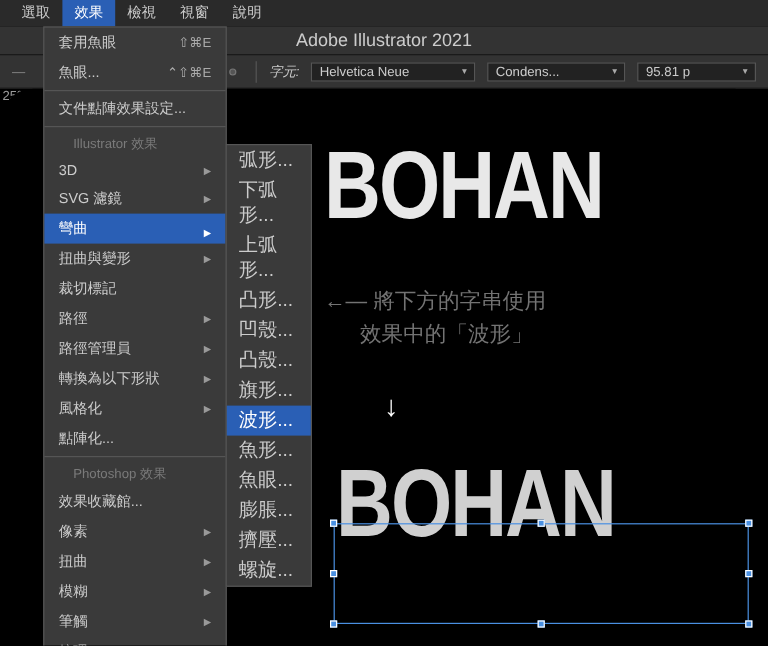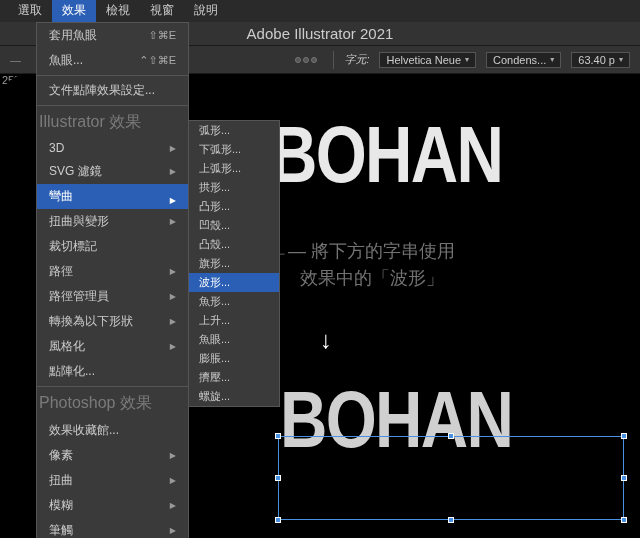--- a/index.html
+++ b/index.html
@@ -13,38 +13,38 @@
     
     .titlebar { height: 24px; background: #333; display: flex; align-items: center; justify-content: center; color: #ccc; font-size: 15px; border-bottom: 1px solid #1a1a1a; }
     
     
     .toolbar { height: 28px; background: #333; display: flex; align-items: center; padding: 0 10px; gap: 10px; color: #ccc; font-size: 11px; border-bottom: 1px solid #1a1a1a; position: relative; }
     .toolbar .spacer { flex: 1; }
     .dot-group { display: flex; gap: 2px; margin-right: 6px; }
     .dot { width: 6px; height: 6px; border-radius: 50%; background: #555; border: 1px solid #777; }
     .divider { width: 1px; height: 18px; background: #555; }
     .toolbar-label { color: #ccc; font-style: italic; }
-    .toolbar-field { background: #222; border: 1px solid #555; padding: 1px 6px; font-size: 11px; color: #ccc; min-width: 90px; display: inline-flex; align-items: center; justify-content: space-between; }
+    .toolbar-field { background: #222; border: 1px solid #555; padding: 1px 6px; font-size: 11px; color: #ccc; min-width: 90px; display: inline-flex; align-items: center; justify-content: space-between; gap: 40px; }
     .toolbar-field .chev { font-size: 8px; color: #aaa; margin-left: 4px; }
     
     
     .zoom-label { position: absolute; left: 2px; top: 74px; color: #999; font-size: 11px; }
     
     
     .menu { position: absolute; left: 36px; top: 22px; width: 153px; background: #3a3a3a; border: 1px solid #555; font-size: 12px; color: #ccc; z-index: 10; }
     .menu-row { padding: 4px 12px; display: flex; justify-content: space-between; align-items: center; cursor: default; }
     .menu-row.hover { background: #2a5fb5; color: #fff; align-items: flex-end; }
     .menu-row .arrow { font-size: 8px; color: #999; }
     .menu-row.hover .arrow { color: #fff; }
     .menu-sep { height: 1px; background: #555; margin: 2px 0; }
-    .menu-header { padding: 4px 2px; color: #7a7a7a; font-size: 16px; }
+    .menu-header { padding: 4px 24px; color: #7a7a7a; font-size: 11px; }
     .menu-shortcut { font-size: 11px; color: #aaa; }
     
     
-    .submenu { position: absolute; left: 188px; top: 120px; width: 92px; background: #3a3a3a; border: 1px solid #555; font-size: 11px; color: #ccc; z-index: 11; }
+    .submenu { position: absolute; left: 188px; top: 120px; width: 72px; background: #3a3a3a; border: 1px solid #555; font-size: 16px; color: #ccc; z-index: 11; }
     .submenu .menu-row { padding: 2px 10px; }
     .submenu .menu-row.hover { background: #2a5fb5; color: #fff; }
     
     
     .canvas { position: absolute; left: 0; top: 74px; right: 0; bottom: 0; background: #000; border-radius: 28px; }
     .big-text { position: absolute; font-family: "Helvetica Neue", Arial, sans-serif; font-weight: 900; color: #e8e8e8; letter-spacing: -2px; font-stretch: condensed; transform: scaleX(0.82); transform-origin: left center; }
     .t1 { left: 270px; top: 35px; font-size: 80px; }
     .t2 { left: 280px; top: 300px; font-size: 80px; color: #d0d0d0; }
     
     
@@ -86,21 +86,21 @@
   <span class="toolbar-label">字元:</span>
   <span class="toolbar-field">
     <span>Helvetica Neue</span>
       <span class="chev">▾</span>
   </span>
   <span class="toolbar-field" style="min-width:70px">
     <span>Condens...</span>
       <span class="chev">▾</span>
   </span>
   <span class="toolbar-field" style="min-width:58px">
-    <span>63.40 p</span>
+    <span>95.81 p</span>
       <span class="chev">▾</span>
   </span>
 </div>
 
 <div class="zoom-label">25% (CM</div>
 
 <div class="menu">
   <div class="menu-row">
     <span>套用魚眼</span>
       <span class="menu-shortcut">⇧⌘E</span>
@@ -184,42 +184,36 @@
   <div class="menu-row">
       <span>弧形...</span>
     </div>
   <div class="menu-row">
       <span>下弧形...</span>
     </div>
   <div class="menu-row">
       <span>上弧形...</span>
     </div>
   <div class="menu-row">
-      <span>拱形...</span>
-    </div>
-  <div class="menu-row">
       <span>凸形...</span>
     </div>
   <div class="menu-row">
       <span>凹殼...</span>
     </div>
   <div class="menu-row">
       <span>凸殼...</span>
     </div>
   <div class="menu-row">
       <span>旗形...</span>
     </div>
   <div class="menu-row hover">
       <span>波形...</span>
     </div>
   <div class="menu-row">
       <span>魚形...</span>
-    </div>
-  <div class="menu-row">
-      <span>上升...</span>
     </div>
   <div class="menu-row">
       <span>魚眼...</span>
     </div>
   <div class="menu-row">
       <span>膨脹...</span>
     </div>
   <div class="menu-row">
       <span>擠壓...</span>
     </div>

